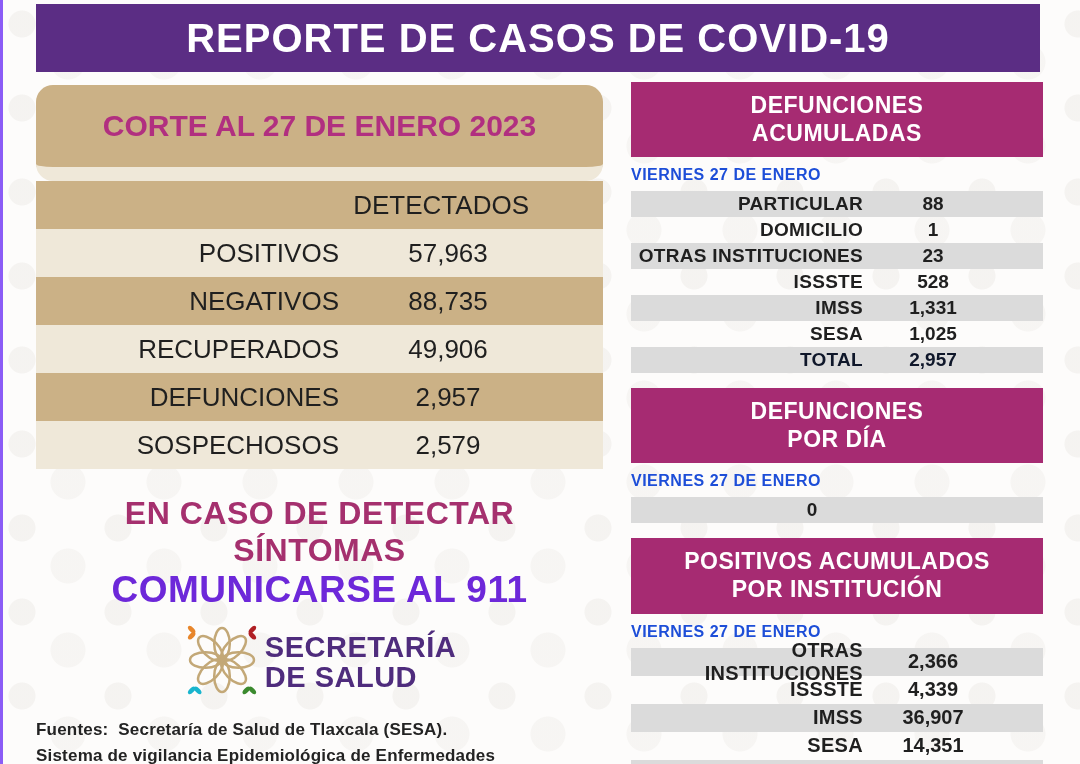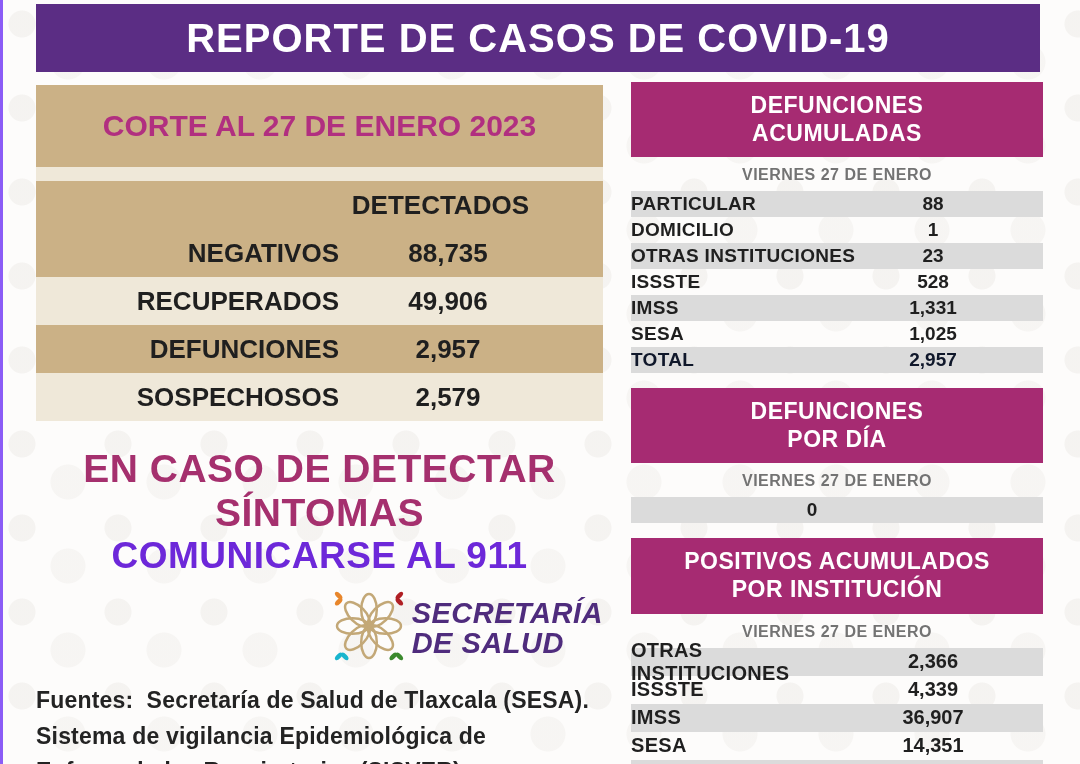--- a/index.html
+++ b/index.html
@@ -32,74 +32,75 @@
   .left-col{width:567px;flex:none;display:flex;flex-direction:column;}
   .right-col{width:412px;flex:none;margin-top:-3px;}
 
   
   .stats-box{width:567px;}
   .stats-header{
     height:82px;background:#cbb186;
     display:flex;align-items:center;justify-content:center;
     color:#b12f80;font-weight:bold;font-size:30px;
     border-bottom:14px solid #efe8d9;
+    border-radius:17px;
   }
   .stat-row{
     height:48px;display:flex;align-items:center;
     padding-right:60px;box-sizing:border-box;
-    font-weight:bold;font-size:26px;color:#1f1f1f;
+    font-weight:normal;font-size:26px;color:#1f1f1f;
   }
   .stat-row.tan{background:#cbb186;}
   .stat-row.cream{background:#efe8d9;}
   .stat-label{flex:1;text-align:right;padding-right:14px;}
   .stat-value{width:190px;text-align:center;}
 
   
   .notice1{
     margin-top:26px;text-align:center;
-    color:#a5306e;font-weight:bold;font-size:39px;letter-spacing:0.5px;
+    color:#a5306e;font-weight:bold;font-size:32px;letter-spacing:0.5px;
   }
   .notice2{
     text-align:center;
     color:#6d28d9;font-weight:bold;font-size:37px;letter-spacing:0.5px;
   }
 
   
   .logo-row{
-    margin-top:10px;display:flex;align-items:center;justify-content:flex-end;gap:4px;font-style:italic;
+    margin-top:10px;display:flex;align-items:center;justify-content:center;gap:4px;
   }
   .logo-text{
     color:#4f2c7d;font-weight:bold;font-size:29px;line-height:1.04;letter-spacing:0.5px;
   }
 
   
   .sources{margin-top:14px;}
   .sources div{
-    color:#232323;font-weight:bold;font-size:23px;line-height:1.55;
+    color:#232323;font-weight:bold;font-size:17px;line-height:1.55;
     white-space:pre-wrap;letter-spacing:0.2px;
   }
 
   
   .section{margin-bottom:15px;}
   .sec-header{
     background:#a62b72;color:#ffffff;font-weight:bold;font-size:23px;
     text-align:center;white-space:pre-line;line-height:1.2;
     padding:10px 4px;letter-spacing:0.5px;
   }
   .sec-date{
-    text-align:center;color:#737373;font-weight:bold;font-size:16px;
+    color:#1d4ed8;font-weight:bold;font-size:16px;
     margin:9px 0 7px 0;letter-spacing:0.5px;
   }
   .row{
     height:26px;display:flex;align-items:center;
     padding-right:50px;box-sizing:border-box;
     font-weight:bold;font-size:19px;color:#1f1f1f;
   }
   .row.gray{background:#dbdbdb;}
-  .row .r-label{flex:1;text-align:left;padding-right:10px;letter-spacing:0.3px;}
+  .row .r-label{flex:1;text-align:right;padding-right:10px;letter-spacing:0.3px;}
   .row .r-value{width:120px;text-align:center;}
   .row.total{color:#0f172a;}
   .section.big-rows .row{height:28px;font-size:20px;}
   .single-row .r-value{width:100%;text-align:center;}
 </style>
 </head>
 <body>
 
 <div class="page">
 
@@ -108,20 +109,24 @@
   </div>
 
   <div class="content">
 
     <div class="left-col">
       <div class="stats-box">
         <div class="stats-header">CORTE AL 27 DE ENERO 2023</div>
         <div class="stats-rows" id="left-stats">
             <div class="stat-row tan">
               <span class="stat-label">DETECTADOS</span>
+            </div>
+            <div class="stat-row cream">
+              <span class="stat-label">POSITIVOS</span>
+              <span class="stat-value">57,963</span>
             </div>
             <div class="stat-row tan">
               <span class="stat-label">NEGATIVOS</span>
               <span class="stat-value">88,735</span>
             </div>
             <div class="stat-row cream">
               <span class="stat-label">RECUPERADOS</span>
               <span class="stat-value">49,906</span>
             </div>
             <div class="stat-row tan">

